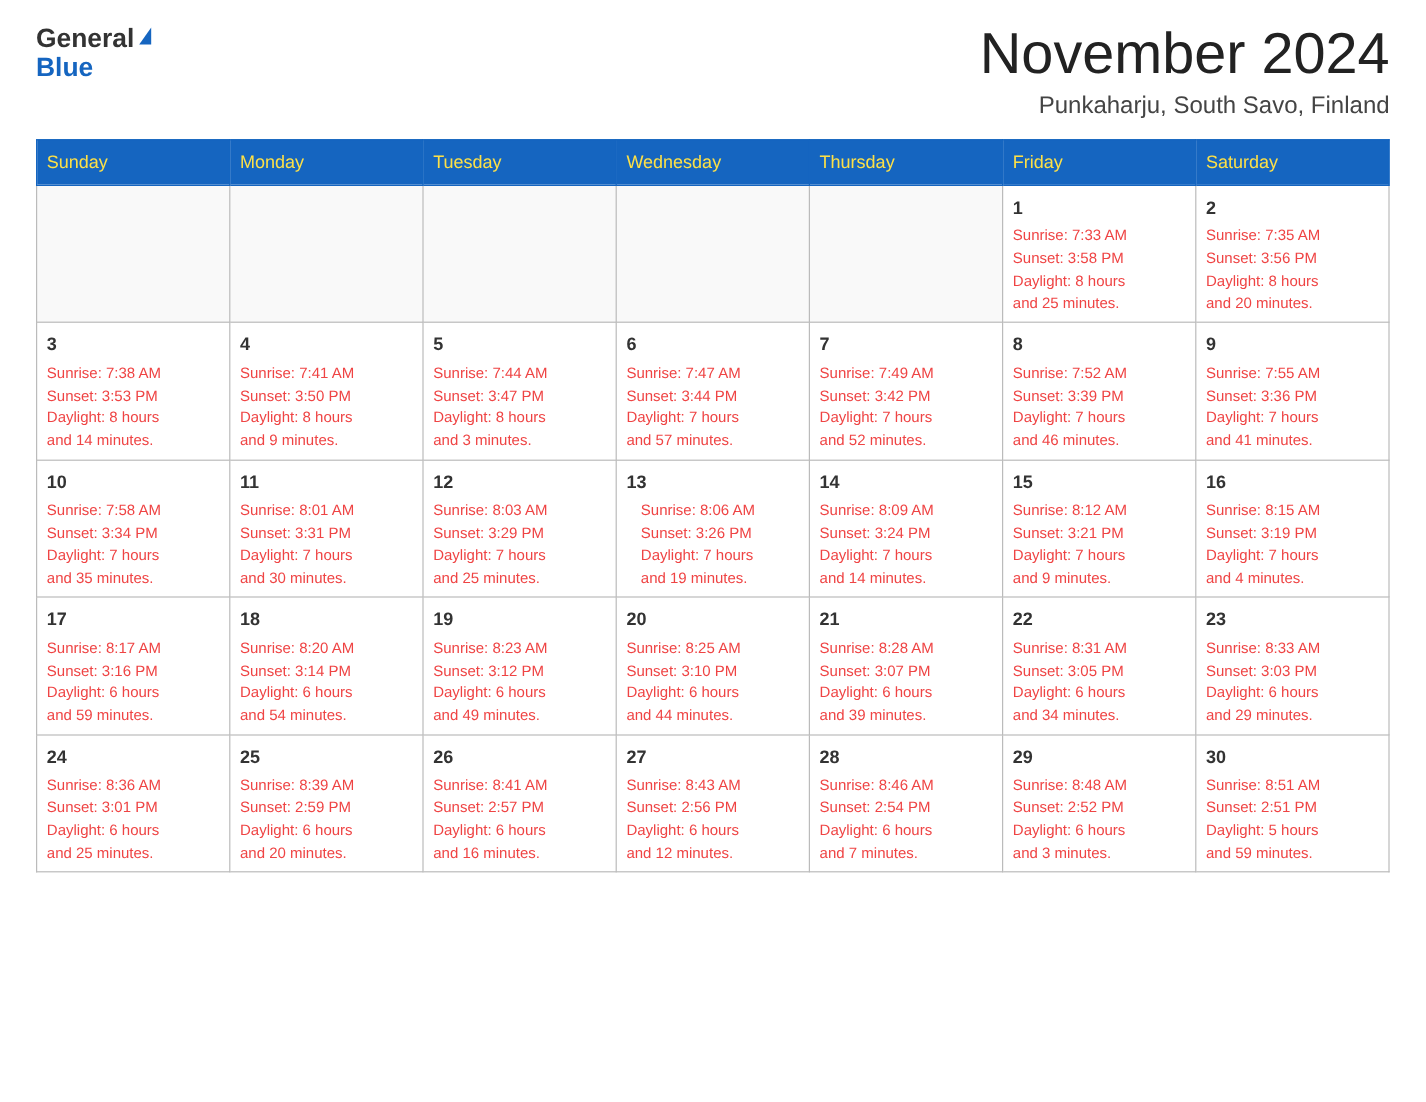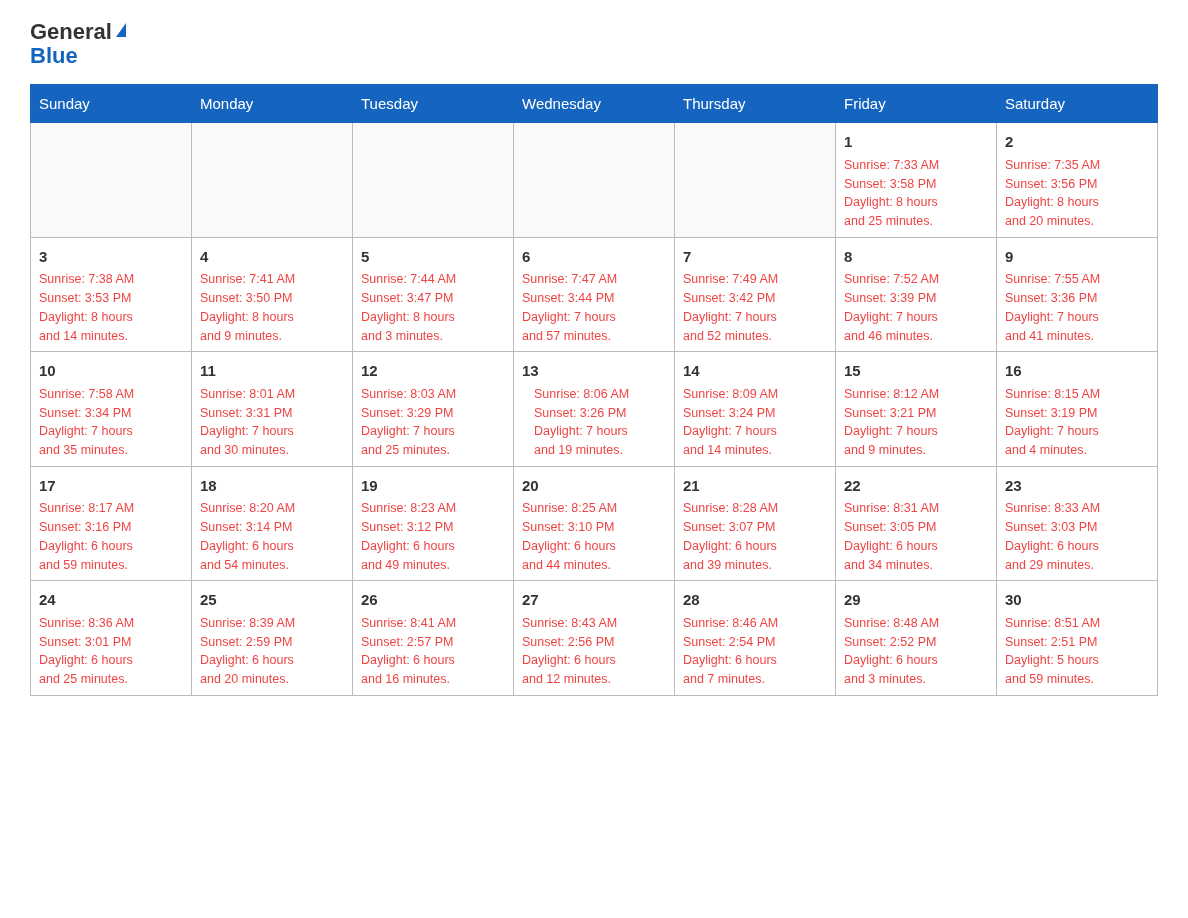--- a/index.html
+++ b/index.html
@@ -58,21 +58,21 @@
       color: #444;
       margin-top: 4px;
     }
     .calendar {
       width: 100%;
       border-collapse: collapse;
       border: 1px solid #bbb;
     }
     .calendar th {
       background-color: #1565c0;
-      color: #ffffff;
+      color: #fde047;
       font-size: 15px;
       font-weight: normal;
       padding: 10px 8px;
       text-align: left;
       border: 1px solid #1565c0;
     }
     .calendar td {
       vertical-align: top;
       padding: 8px 8px 6px 8px;
       border: 1px solid #bbb;
@@ -104,20 +104,24 @@
 </head>
 <body>
 
 <div class="header">
   <div class="logo">
     <div class="logo-row">
       <span class="logo-general">General</span>
       <span class="logo-triangle"></span>
     </div>
     <span class="logo-blue">Blue</span>
+  </div>
+  <div class="title-block">
+    <div class="month-title">November 2024</div>
+    <div class="location-title">Punkaharju, South Savo, Finland</div>
   </div>
 </div>
 
 <table class="calendar">
   <thead>
     <tr>
     <th>Sunday</th>
         <th>Monday</th>
         <th>Tuesday</th>
         <th>Wednesday</th>

